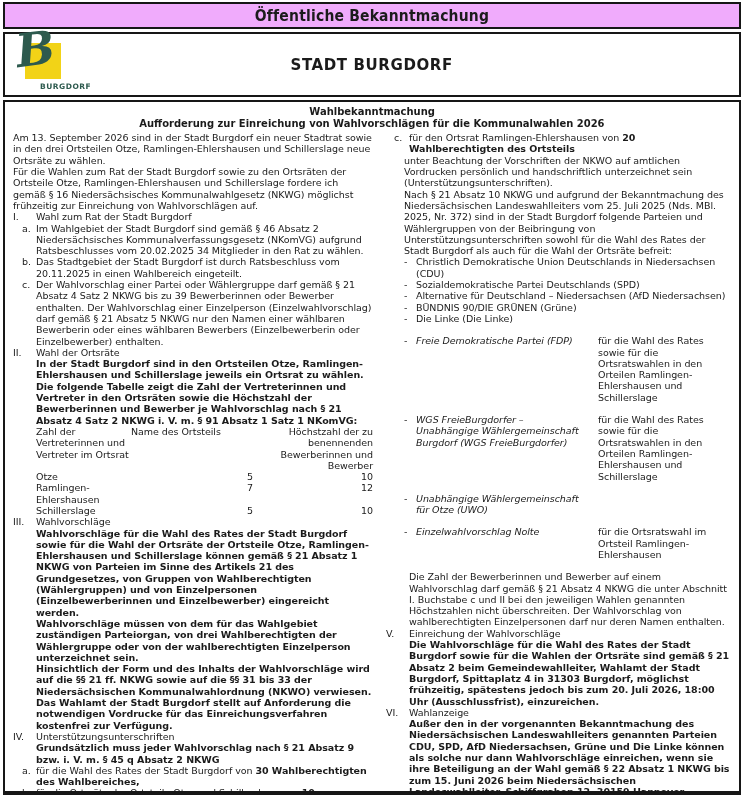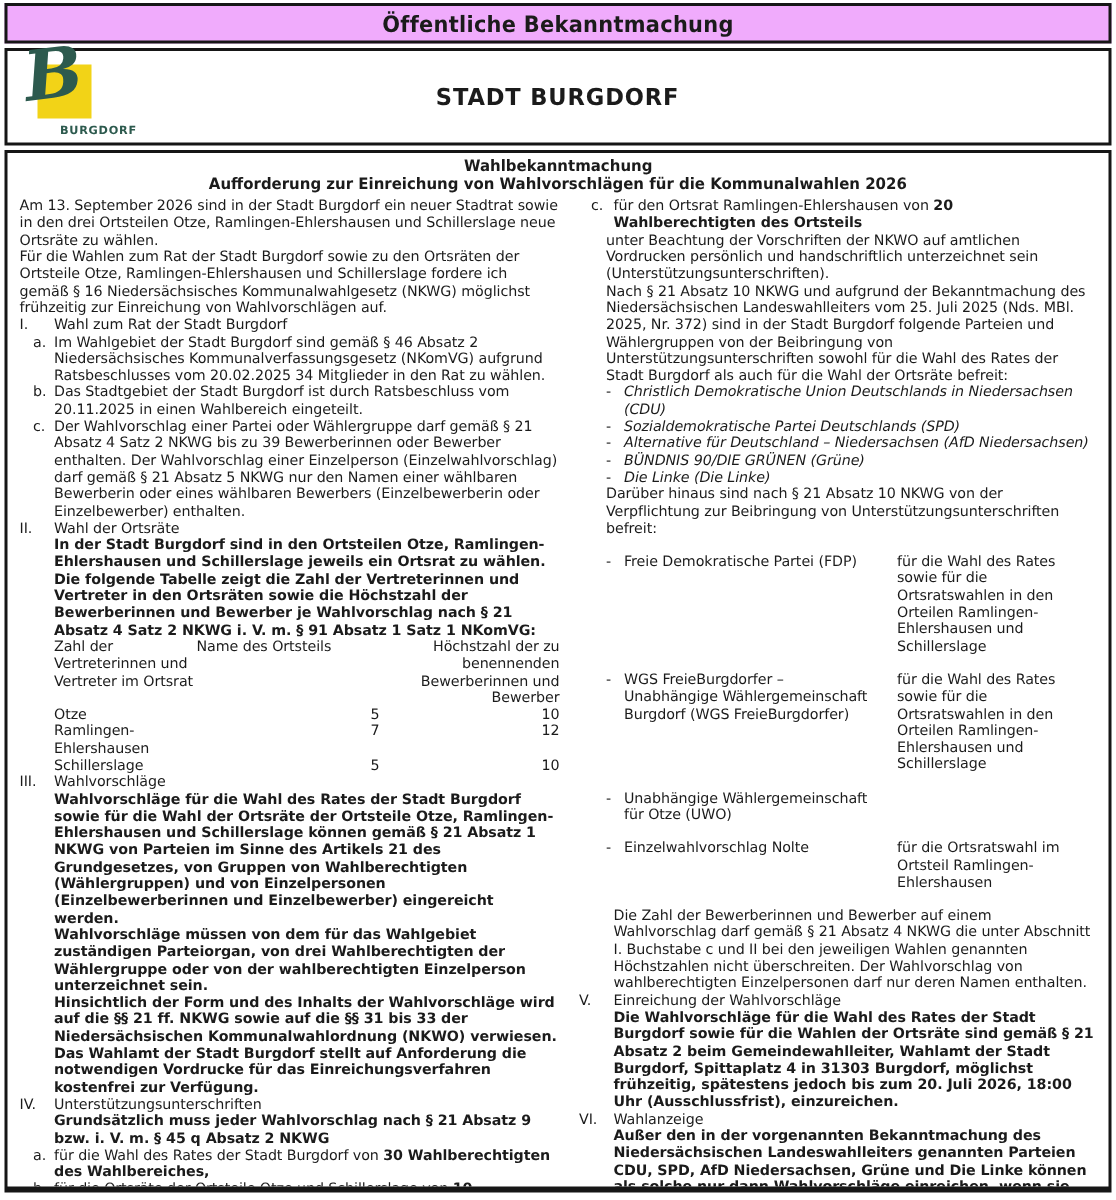--- a/index.html
+++ b/index.html
@@ -37,24 +37,24 @@
   .rm{flex:none;width:23px;}
   .rb{flex:1;min-width:0;}
   .li{display:flex;}            
   .ls{flex:none;width:9px;}
   .lm{flex:none;width:14px;}
   .lb{flex:1;min-width:0;}
   .ind{padding-left:23px;font-weight:bold;}      
   .cont{padding-left:18px;}     
   .bi{display:flex;padding-left:18px;}  
   .bm{flex:none;width:12px;}
-  .bb{flex:1;min-width:0;font-style:italic;}
+  .bb{flex:1;min-width:0;}
   .xi{display:flex;padding-left:18px;margin-top:11px;} 
   .xm{flex:none;width:12px;}
-  .xn{flex:none;width:170px;}
+  .xn{flex:none;width:170px;font-style:italic;}
   .xs{flex:1;min-width:0;padding-left:12px;}
   .note{padding-left:23px;margin-top:11px;}
   .bld{font-weight:bold;}
   
   .tbl{display:grid;grid-template-columns:95px 122px 1fr;padding-left:23px;}
   .tc{min-width:0;}
   .tc.c{text-align:right;}
 </style>
 </head>
 <body>
@@ -175,21 +175,20 @@
       </div>
       <div class="bi">
         <span class="bm">-</span>
         <span class="bb">BÜNDNIS 90/DIE GRÜNEN (Grüne)</span>
       </div>
       <div class="bi">
         <span class="bm">-</span>
         <span class="bb">Die Linke (Die Linke)</span>
       </div>
 
-      <div class="cont">Darüber hinaus sind nach § 21 Absatz 10 NKWG von der Verpflichtung zur Beibringung von Unterstützungsunterschriften befreit:</div>
 
       <div class="xi">
         <span class="xm">-</span>
         <span class="xn">Freie Demokratische Partei (FDP)</span>
         <span class="xs">für die Wahl des Rates sowie für die Ortsratswahlen in den Orteilen Ramlingen-Ehlershausen und Schillerslage</span>
       </div>
       <div class="xi">
         <span class="xm">-</span>
         <span class="xn">WGS FreieBurgdorfer – Unabhängige Wählergemeinschaft Burgdorf (WGS FreieBurgdorfer)</span>
         <span class="xs">für die Wahl des Rates sowie für die Ortsratswahlen in den Orteilen Ramlingen-Ehlershausen und Schillerslage</span>

